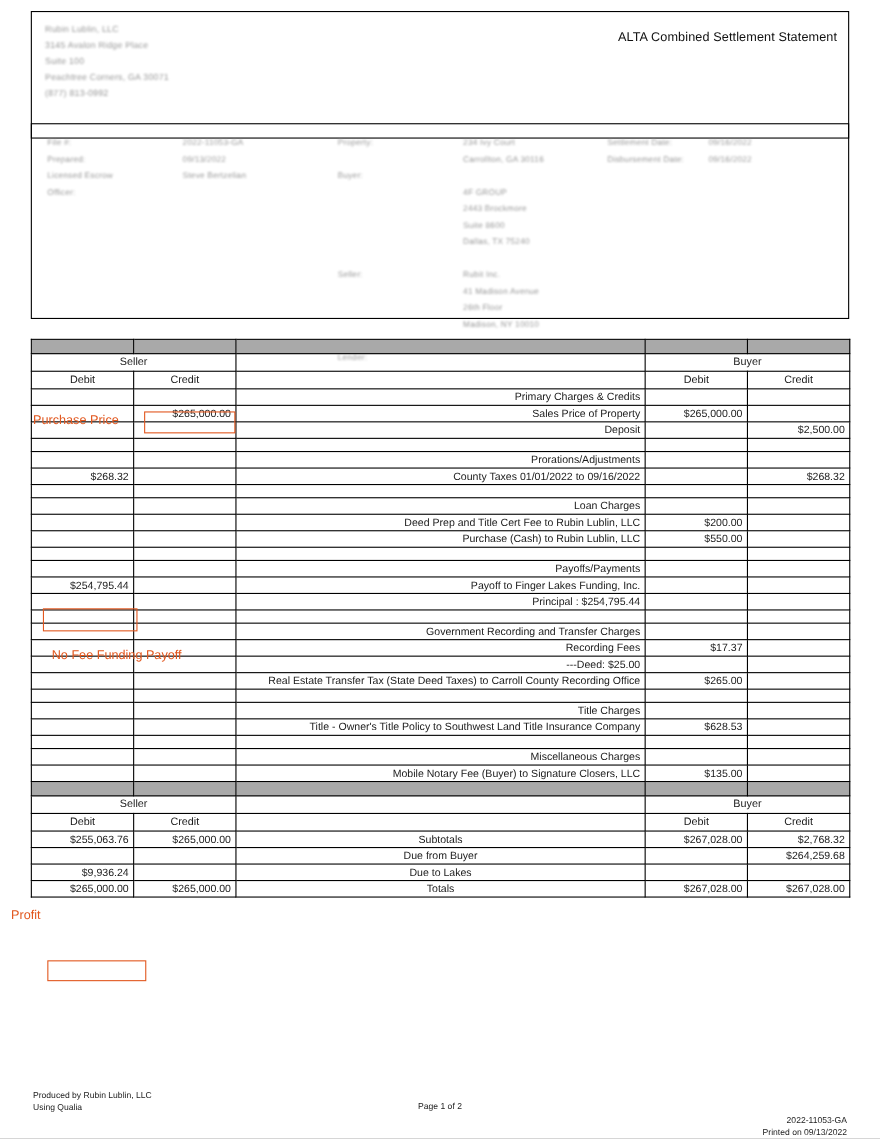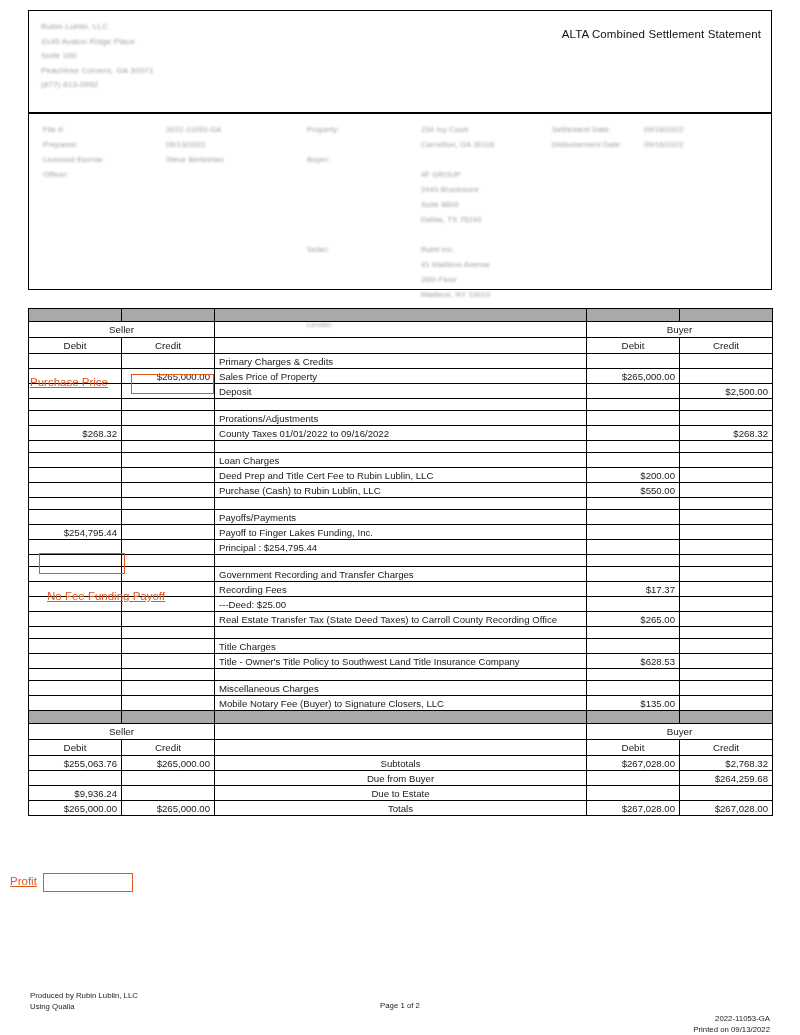--- a/index.html
+++ b/index.html
@@ -16,21 +16,21 @@
     height: 1035px;
     background: #ffffff;
     overflow: hidden;
   }
   
   .hdr-box {
     position: absolute;
     left: 28px;
     top: 10px;
     width: 744px;
-    height: 104px;
+    height: 116px;
     border: 1px solid #000;
     box-sizing: border-box;
   }
   .hdr-company {
     position: absolute;
     left: 12px;
     top: 9px;
     font-size: 8px;
     line-height: 14.5px;
     color: #9a9a9a;
@@ -98,36 +98,35 @@
     text-align: center;
     height: 16px;
     font-size: 9.8px;
   }
   .col-head td {
     text-align: center;
     height: 16px;
     font-size: 9.8px;
   }
   .num { text-align: right; }
-  .desc { text-align: left; padding-left: 6px; }
+  .desc { text-align: right; padding-left: 6px; }
   .ctr  { text-align: center; }
   .blank td { height: 12px; }
   .tall { height: 25px; }
 
   .w-deb { width: 93px; }
   .w-cre { width: 93px; }
   .w-desc { width: 372px; }
 
   
   .anno {
     position: absolute;
     color: #E2571E;
     font-size: 11.5px;
     white-space: nowrap;
-    text-decoration: underline;
   }
   .hl {
     position: absolute;
     border: 1.6px solid #E2571E;
     box-sizing: border-box;
     pointer-events: none;
   }
   
   .footer {
     position: absolute;
@@ -427,41 +426,41 @@
         <tr>
           <td class="num"></td>
           <td class="num"></td>
           <td class="ctr">Due from Buyer</td>
           <td class="num"></td>
           <td class="num">$264,259.68</td>
         </tr>
         <tr>
           <td class="num">$9,936.24</td>
           <td class="num"></td>
-          <td class="ctr">Due to Estate</td>
+          <td class="ctr">Due to Lakes</td>
           <td class="num"></td>
           <td class="num"></td>
         </tr>
         <tr>
           <td class="num">$265,000.00</td>
           <td class="num">$265,000.00</td>
           <td class="ctr">Totals</td>
           <td class="num">$267,028.00</td>
           <td class="num">$267,028.00</td>
         </tr>
       </tbody>
   </table>
 
   <div class="anno" style="left:30px; top:376px;">Purchase Price</div>
   <div class="hl" style="left:131px; top:374px; width:83px; height:20px;"></div>
 
   <div class="hl" style="left:39px; top:553px; width:86px; height:21px;"></div>
   <div class="anno" style="left:47px; top:590px;">No Fee Funding Payoff</div>
 
-  <div class="anno" style="left:10px; top:875px;">Profit</div>
+  <div class="anno" style="left:10px; top:826px;">Profit</div>
   <div class="hl" style="left:43px; top:873px; width:90px; height:19px;"></div>
 
   <div class="footer">
     <div class="f-left">
       <div>Produced by Rubin Lublin, LLC</div>
       <div>Using Qualia</div>
     </div>
     <div class="f-ctr">Page 1 of 2</div>
     <div class="f-right">
       <div>2022-11053-GA</div>

